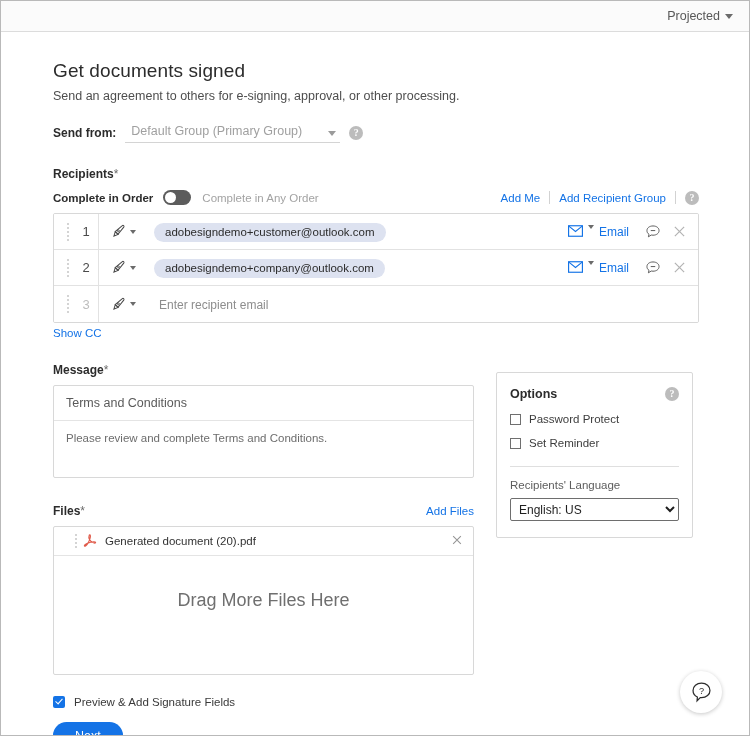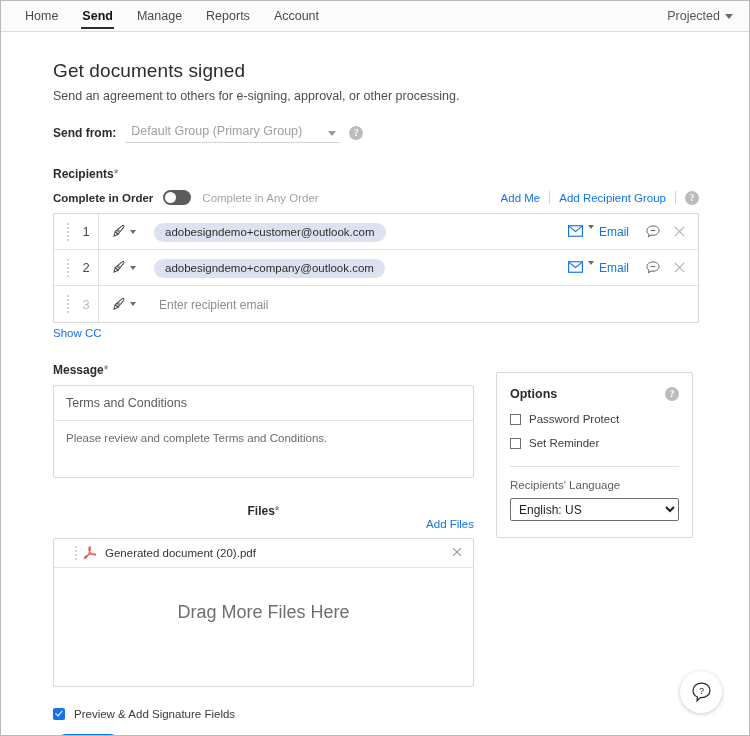--- a/index.html
+++ b/index.html
@@ -189,21 +189,21 @@
   }
   .msg-subject {
     padding: 10px 12px; font-size: 12.5px; color: #5a5a5a;
     border-bottom: 1px solid #e4e4e4;
   }
   .msg-body {
     padding: 11px 12px; font-size: 11.5px; color: #6d6d6d;
     height: 56px;
   }
 
-  .files-head { display: flex; align-items: center; margin-top: 26px; flex-direction: column; }
+  .files-head { display: flex; align-items: center; margin-top: 26px; }
   .files-head .lnk { margin-left: auto; }
   .files-box {
     border: 1px solid #d8d8d8; border-radius: 2px;
     margin-top: 8px; background: #ffffff;
   }
   .file-row {
     display: flex; align-items: center;
     height: 29px; border-bottom: 1px solid #e4e4e4;
     padding: 0 10px 0 8px;
   }
@@ -273,37 +273,20 @@
     display: flex; align-items: center; justify-content: center;
     cursor: pointer;
   }
 </style>
 </head>
 <body>
 
 <div class="frame">
 
   <div class="topnav">
-    <div class="nav-items">
-      <div class="nav-item">
-          <span>Home</span>
-        </div>
-      <div class="nav-item active">
-          <span>Send</span>
-        </div>
-      <div class="nav-item">
-          <span>Manage</span>
-        </div>
-      <div class="nav-item">
-          <span>Reports</span>
-        </div>
-      <div class="nav-item">
-          <span>Account</span>
-        </div>
-    </div>
     <div class="nav-right">
       <span>Projected</span>
       <span class="caret-down"></span>
     </div>
   </div>
 
   <div class="page">
 
     <h1 class="title">Get documents signed</h1>
     <div class="subtitle">Send an agreement to others for e-signing, approval, or other processing.</div>

